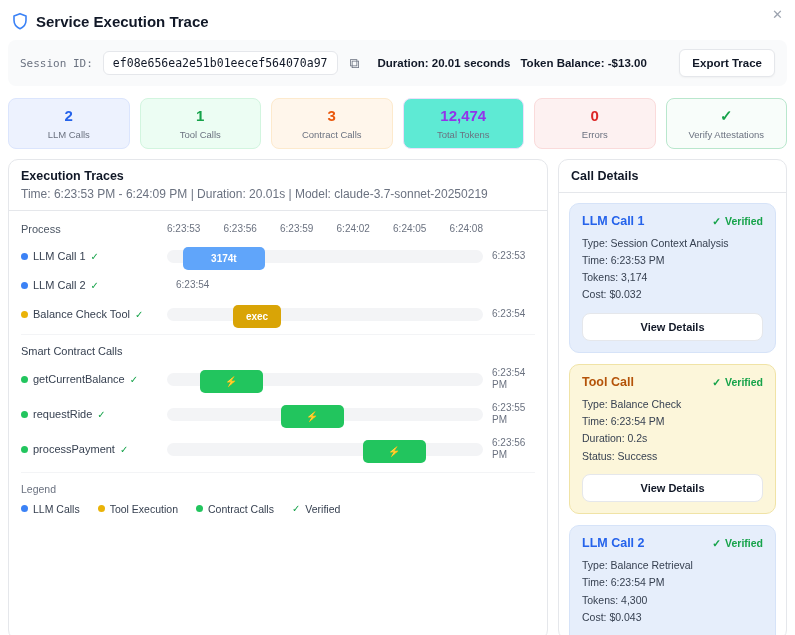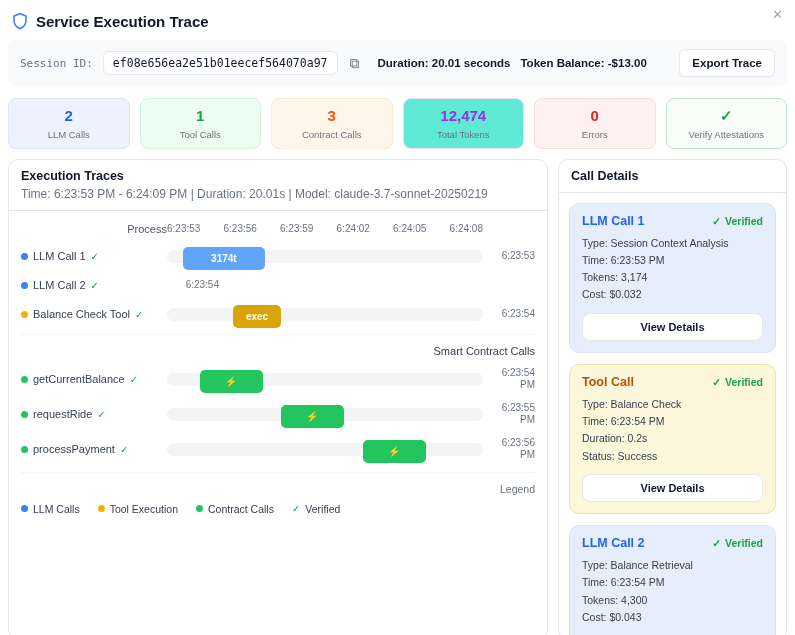--- a/index.html
+++ b/index.html
@@ -32,21 +32,21 @@
   .stat-label { font-size:9.5px; color:#6b7280; margin-top:4px; }
 
   .main { display:flex; gap:10px; margin:0 8px; align-items:stretch; height:481px; }
   .panel { background:#fff; border:1px solid #e5e7eb; border-radius:10px; overflow:hidden; }
   .traces-panel { width:540px; flex:none; }
   .details-panel { flex:1; display:flex; flex-direction:column; }
   .panel-header { padding:9px 12px; border-bottom:1px solid #e5e7eb; }
   .panel-title { font-size:12.5px; font-weight:700; color:#111827; }
   .panel-meta { font-size:12px; color:#6b7280; margin-top:4px; }
 
-  .panel-body { padding:10px 12px;text-align:right; }
+  .panel-body { padding:10px 12px; }
   .axis-row { display:flex; align-items:center; margin:2px 0 12px; }
   .axis-process { width:146px; flex:none; font-size:11px; color:#4b5563; }
   .axis-ticks { flex:1; display:flex; justify-content:space-between; font-size:10px; color:#6b7280; }
   .axis-spacer { width:52px; flex:none; }
 
   .g-row { display:flex; align-items:center; margin-bottom:10px; min-height:19px; }
   .g-label { width:146px; flex:none; display:flex; align-items:center; gap:5px;
     font-size:11px; color:#374151; }
   .dot { width:7px; height:7px; border-radius:50%; flex:none; }
   .row-check { color:#16a34a; font-size:10px; }

